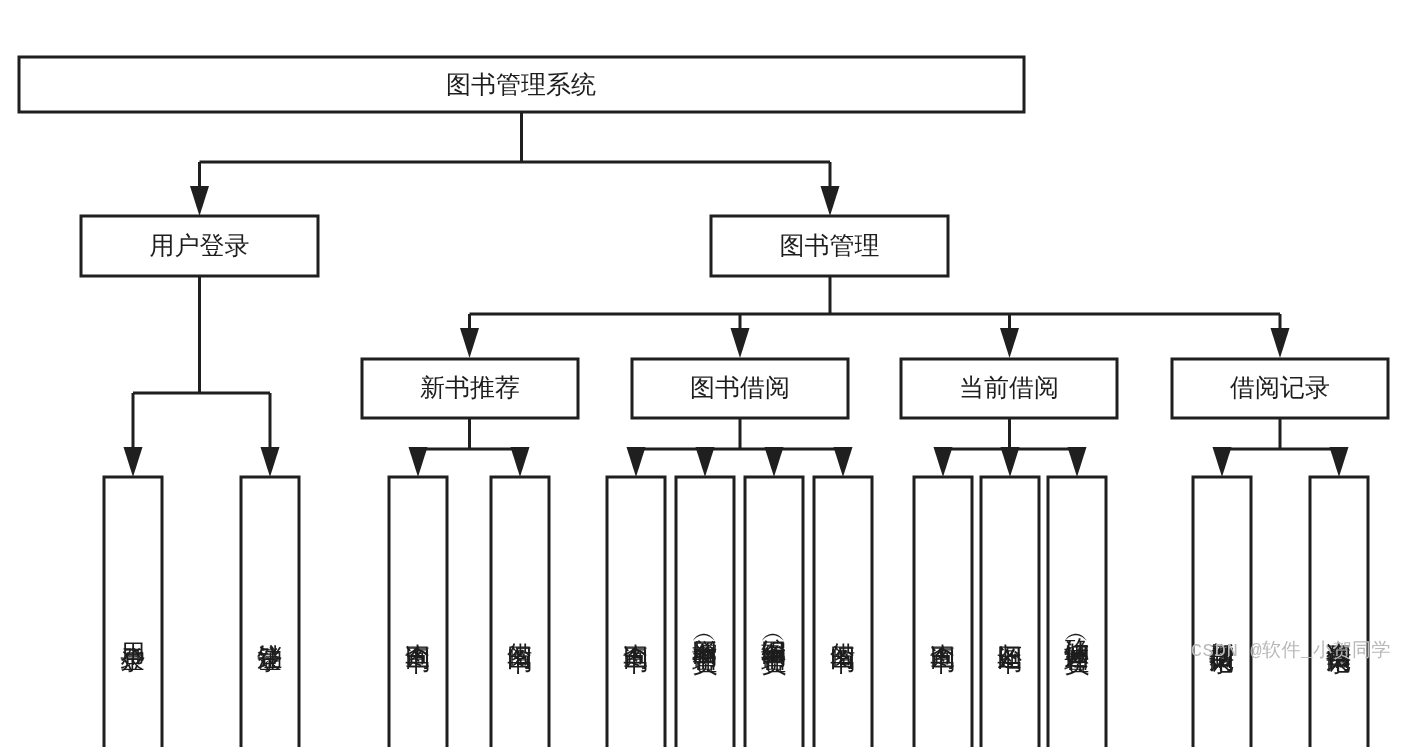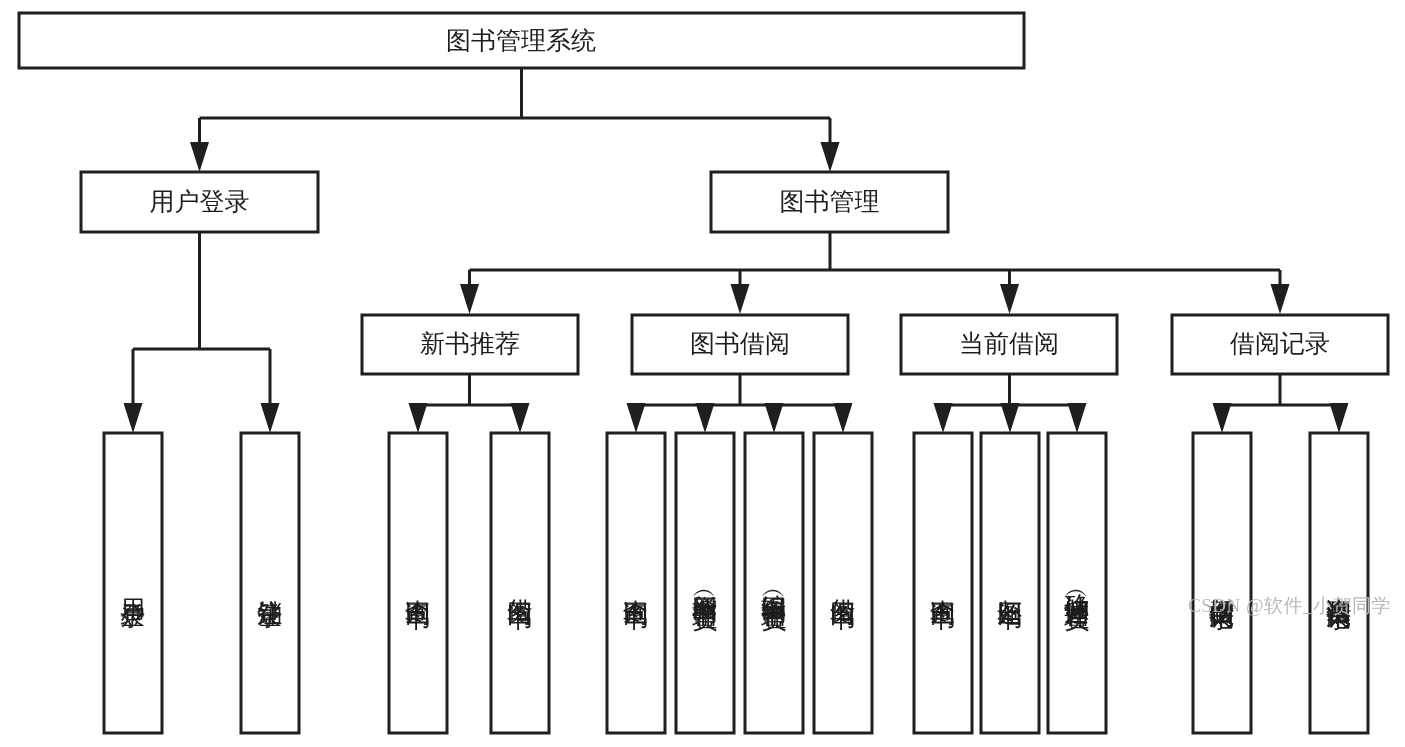--- a/index.html
+++ b/index.html
@@ -12,20 +12,21 @@
     height: 747px;
     font-family: "Liberation Sans", "DejaVu Sans", sans-serif;
     overflow: hidden;
     position: relative;
   }
   #diagram-root {
     position: relative;
     width: 1405px;
     height: 625px;
     background: #ffffff;
+    margin-top: 44px;
   }
   svg#flow {
     position: absolute;
     left: 0;
     top: 0;
     width: 1405px;
     height: 747px;
     display: block;
   }
   .node-rect {
@@ -65,21 +66,21 @@
     line-height: 1.05;
     color: #1d1d1d;
     letter-spacing: 2px;
     white-space: nowrap;
     text-align: center;
   }
   .watermark {
     position: absolute;
     right: 14px;
     bottom: 6px;
-    font-family: Liberation Serif, serif;
+    font-family: Liberation Mono, monospace;
     font-size: 19px;
     color: #b9b9b9;
     white-space: nowrap;
     letter-spacing: 0.5px;
   }
 </style>
 </head>
 <body>
 
 <div id="diagram-root">

